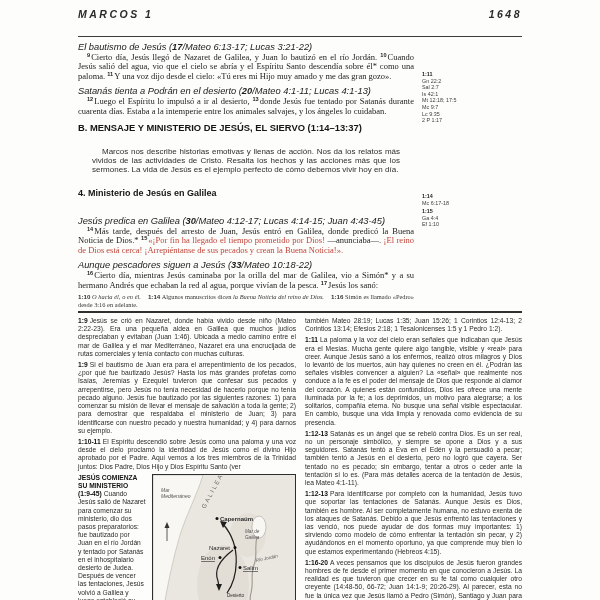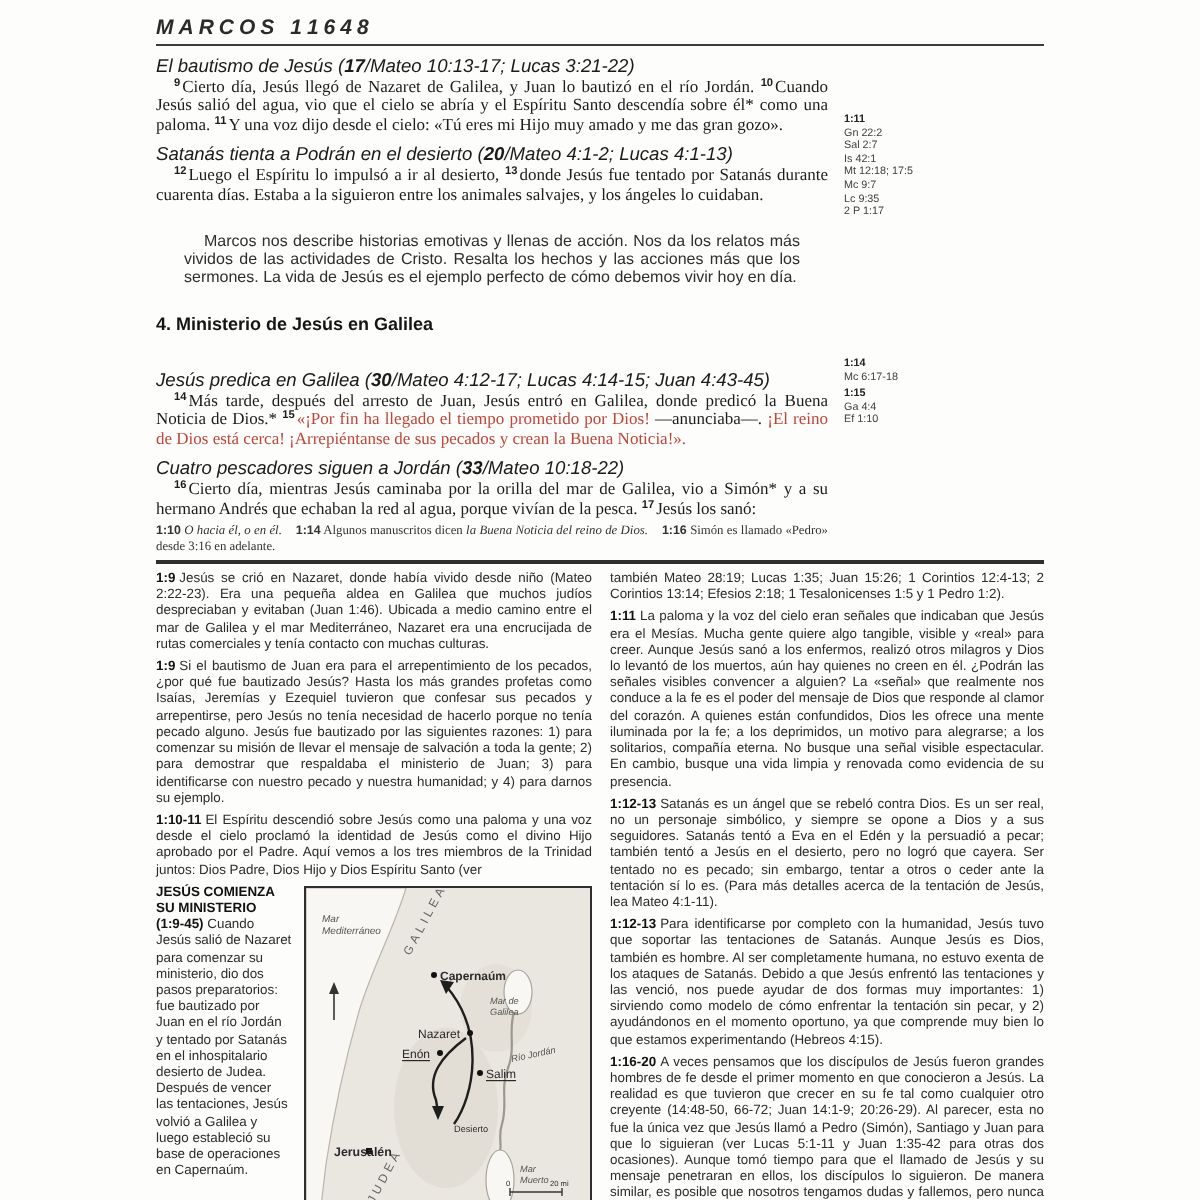--- a/index.html
+++ b/index.html
@@ -4,22 +4,22 @@
 <style>
   html,body{margin:0;padding:0;}
   body{
     width:600px;height:600px;background:#fdfdfb;overflow:hidden;position:relative;
     font-family:"Liberation Sans",sans-serif;color:#222;
     -webkit-font-smoothing:antialiased;
   }
   .page{position:absolute;left:78px;top:8px;width:444px;}
 
   
-  .hdr{display:flex;justify-content:flex-start;align-items:flex-end;
-       border-bottom:1.6px solid #3c3c3c;padding-bottom:2px;}
+  .hdr{display:flex;justify-content:space-between;align-items:flex-end;
+       border-bottom:1.6px solid #3c3c3c;padding-bottom:16px;}
   .hdr .bk,.hdr .pg{font-style:italic;font-weight:bold;font-size:10.5px;letter-spacing:2.5px;color:#2b2b2b;}
 
   
   .scripture{position:relative;}
   .stext{width:336px;}
   .vh{font-style:italic;font-size:9.3px;margin:5px 0 1px;color:#1b1b1b;}
   .vh b{font-style:italic;}
   .vp{font-family:"Liberation Serif",serif;font-size:8.5px;line-height:9.4px;
       text-align:justify;margin:0;text-indent:9px;color:#1c1c1c;}
   sup.vn{font-family:"Liberation Sans",sans-serif;font-weight:bold;font-size:5.6px;
@@ -61,33 +61,34 @@
 <div class="page">
 
   <div class="hdr">
     <span class="bk">MARCOS 1</span>
     <span class="pg">1648</span>
   </div>
 
   <div class="scripture">
     <div class="stext">
 
-      <p class="vh"><i>El bautismo de Jesús</i> <span>(</span><b>17</b><span>/Mateo 10:13-17; Lucas 3:21-22)</span></p>
+      <p class="vh"><i>El bautismo de Jesús</i> <span>(</span><b>17</b><span>/Mateo 6:13-17; Lucas 3:21-22)</span></p>
       <p class="vp"><sup class="vn">9</sup><span>Cierto día, Jesús llegó de Nazaret de Galilea, y Juan lo bautizó en el río Jordán. </span><sup class="vn">10</sup><span>Cuando Jesús salió del agua, vio que el cielo se abría y el Espíritu Santo descendía sobre él* como una paloma. </span><sup class="vn">11</sup><span>Y una voz dijo desde el cielo: «Tú eres mi Hijo muy amado y me das gran gozo».</span></p>
 
-      <p class="vh"><i>Satanás tienta a Podrán en el desierto</i> <span>(</span><b>20</b><span>/Mateo 4:1-2; Lucas 4:1-13)</span></p>
-      <p class="vp"><sup class="vn">12</sup><span>Luego el Espíritu lo impulsó a ir al desierto, </span><sup class="vn">13</sup><span>donde Jesús fue tentado por Satanás durante cuarenta días. Estaba a la siguieron entre los animales salvajes, y los ángeles lo cuidaban.</span></p>
-
+      <p class="vh"><i>Satanás tienta a Podrán en el desierto</i> <span>(</span><b>20</b><span>/Mateo 4:1-11; Lucas 4:1-13)</span></p>
+      <p class="vp"><sup class="vn">12</sup><span>Luego el Espíritu lo impulsó a ir al desierto, </span><sup class="vn">13</sup><span>donde Jesús fue tentado por Satanás durante cuarenta días. Estaba a la intemperie entre los animales salvajes, y los ángeles lo cuidaban.</span></p>
+
+      <p class="secB">B. MENSAJE Y MINISTERIO DE JESÚS, EL SIERVO (1:14–13:37)</p>
       <p class="intro">Marcos nos describe historias emotivas y llenas de acción. Nos da los relatos más vividos de las actividades de Cristo. Resalta los hechos y las acciones más que los sermones. La vida de Jesús es el ejemplo perfecto de cómo debemos vivir hoy en día.</p>
       <p class="sub1">4. Ministerio de Jesús en Galilea</p>
 
       <p class="vh" style="margin-top:18px;"><i>Jesús predica en Galilea</i> <span>(</span><b>30</b><span>/Mateo 4:12-17; Lucas 4:14-15; Juan 4:43-45)</span></p>
       <p class="vp"><sup class="vn">14</sup><span>Más tarde, después del arresto de Juan, Jesús entró en Galilea, donde predicó la Buena Noticia de Dios.* </span><sup class="vn">15</sup><span class="red">«¡Por fin ha llegado el tiempo prometido por Dios! </span><span>—anunciaba—. </span><span class="red">¡El reino de Dios está cerca! ¡Arrepiéntanse de sus pecados y crean la Buena Noticia!».</span></p>
 
-      <p class="vh"><i>Cuatro pescadores siguen a Jordán</i> <span>(</span><b>33</b><span>/Mateo 10:18-22)</span></p>
+      <p class="vh"><i>Aunque pescadores siguen a Jesús</i> <span>(</span><b>33</b><span>/Mateo 10:18-22)</span></p>
       <p class="vp"><sup class="vn">16</sup><span>Cierto día, mientras Jesús caminaba por la orilla del mar de Galilea, vio a Simón* y a su hermano Andrés que echaban la red al agua, porque vivían de la pesca. </span><sup class="vn">17</sup><span>Jesús los sanó:</span></p>
 
       <p class="fnotes"><b>1:10</b> <i>O hacia él, o en él.</i><span class="sep"></span><b>1:14</b> <span>Algunos manuscritos dicen </span><i>la Buena Noticia del reino de Dios.</i><span class="sep"></span><b>1:16</b> <span>Simón es llamado «Pedro» desde 3:16 en adelante.</span></p>
     </div>
 
     <div class="mcol">
       <div class="mg" style="top:29px">
         <div class="mgv">1:11</div>
         <div>Gn 22:2</div>
         <div>Sal 2:7</div>

